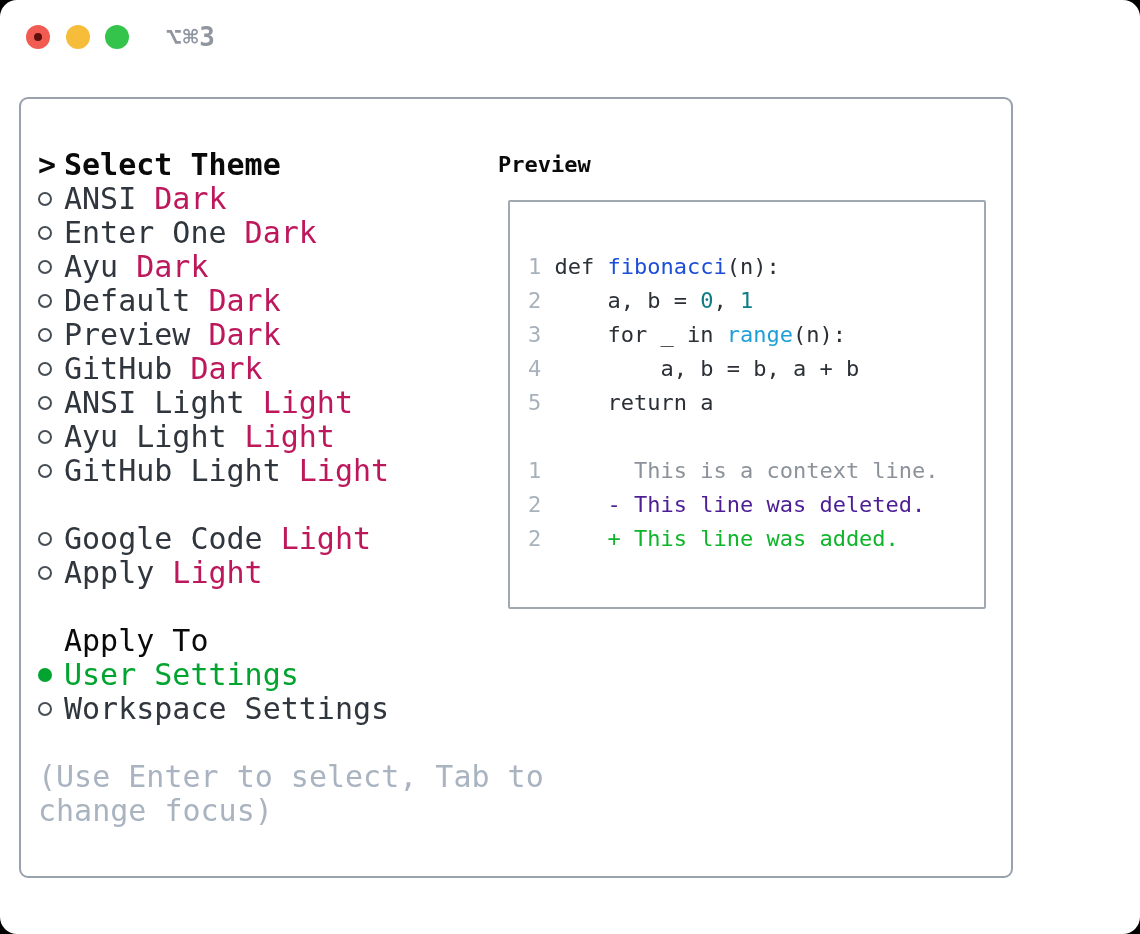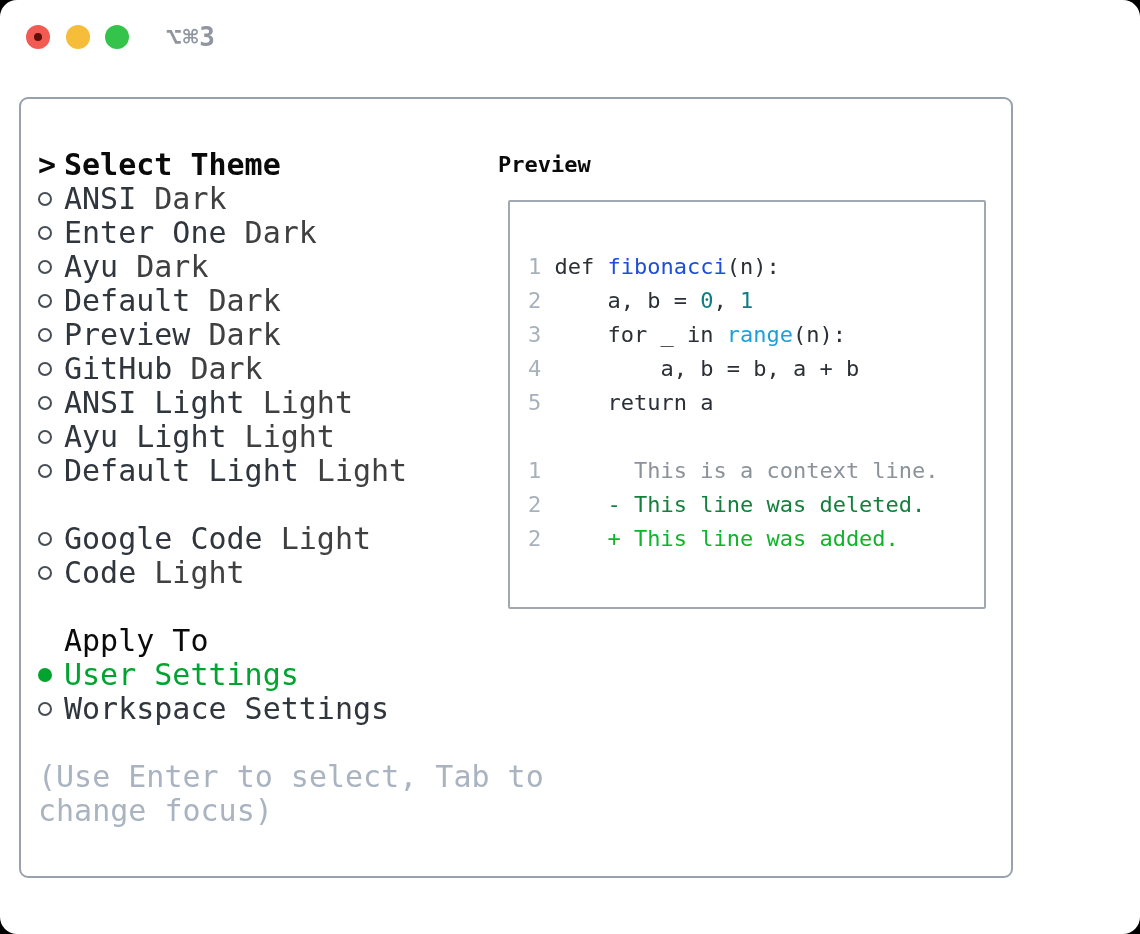--- a/index.html
+++ b/index.html
@@ -23,37 +23,37 @@
   
   .row{position:absolute;left:38px;height:34px;line-height:34px;font-size:30px;
        white-space:pre;color:#30363d;}
   .mk{display:inline-block;width:26px;position:relative;height:34px;vertical-align:top;}
   .mk .ring{position:absolute;left:0px;top:10px;width:10px;height:10px;border:2px solid #474e56;
             border-radius:50%;background:#fff;}
   .mk .dotsel{position:absolute;left:0px;top:10px;width:14px;height:14px;border-radius:50%;background:#00a42f;}
   .mk .prompt{font-weight:bold;color:#0a0a0a;}
   .hdr{font-weight:bold;color:#0a0a0a;}
   .name{color:#30363d;}
-  .tag{color:#404040;padding-left:1ch;text-align:right;}
+  .tag{color:#be185d;padding-left:1ch;text-align:right;}
   .selected .name{color:#00a42f;}
   .hint{color:#a9b4c0;}
 
   
   .preview-title{position:absolute;left:498px;top:148px;height:34px;line-height:34px;
                  font-size:22px;font-weight:bold;color:#0a0a0a;}
   .preview-box{position:absolute;left:508px;top:200px;width:478px;height:409px;
                border:2px solid #a0a8b2;border-radius:2px;box-sizing:border-box;background:#fff;}
   .code-row{position:absolute;left:528px;height:34px;line-height:34px;font-size:22px;white-space:pre;}
   .ln{color:#a7b1bc;margin-right:1ch;}
   .t-code{color:#2b3036;}
   .t-fn{color:#1d4ed8;}
   .t-num{color:#0c7d85;}
   .t-builtin{color:#1d9fd8;}
   .t-ctx{color:#8b929a;}
-  .t-del{color:#15803d;}
+  .t-del{color:#4c1d95;}
   .t-add{color:#0eb52a;}
 </style>
 </head>
 <body>
 
 <div class="window">
 
   <div class="traffic t-close">
       <span class="dot"></span>
     </div>
@@ -66,23 +66,23 @@
   <div class="row" style="top:148px"><span class="mk"><span class="prompt">&gt;</span></span><span class="hdr">Select Theme</span></div>
 
   <div class="row" style="top:182px"><span class="mk"><i class="ring"></i></span><span class="name">ANSI</span><span class="tag">Dark</span></div>
   <div class="row" style="top:216px"><span class="mk"><i class="ring"></i></span><span class="name">Enter One</span><span class="tag">Dark</span></div>
   <div class="row" style="top:250px"><span class="mk"><i class="ring"></i></span><span class="name">Ayu</span><span class="tag">Dark</span></div>
   <div class="row" style="top:284px"><span class="mk"><i class="ring"></i></span><span class="name">Default</span><span class="tag">Dark</span></div>
   <div class="row" style="top:318px"><span class="mk"><i class="ring"></i></span><span class="name">Preview</span><span class="tag">Dark</span></div>
   <div class="row" style="top:352px"><span class="mk"><i class="ring"></i></span><span class="name">GitHub</span><span class="tag">Dark</span></div>
   <div class="row" style="top:386px"><span class="mk"><i class="ring"></i></span><span class="name">ANSI Light</span><span class="tag">Light</span></div>
   <div class="row" style="top:420px"><span class="mk"><i class="ring"></i></span><span class="name">Ayu Light</span><span class="tag">Light</span></div>
-  <div class="row" style="top:454px"><span class="mk"><i class="ring"></i></span><span class="name">Default Light</span><span class="tag">Light</span></div>
+  <div class="row" style="top:454px"><span class="mk"><i class="ring"></i></span><span class="name">GitHub Light</span><span class="tag">Light</span></div>
   <div class="row" style="top:522px"><span class="mk"><i class="ring"></i></span><span class="name">Google Code</span><span class="tag">Light</span></div>
-  <div class="row" style="top:556px"><span class="mk"><i class="ring"></i></span><span class="name">Code</span><span class="tag">Light</span></div>
+  <div class="row" style="top:556px"><span class="mk"><i class="ring"></i></span><span class="name">Apply</span><span class="tag">Light</span></div>
 
   <div class="row" style="top:624px"><span class="mk"></span><span style="color:#0a0a0a">Apply To</span></div>
   <div class="row selected" style="top:658px"><span class="mk"><i class="dotsel"></i></span><span class="name">User Settings</span></div>
   <div class="row" style="top:692px"><span class="mk"><i class="ring"></i></span><span class="name">Workspace Settings</span></div>
 
   <div class="row hint" style="top:760px">(Use Enter to select, Tab to</div>
   <div class="row hint" style="top:794px">change focus)</div>
 
   <div class="preview-title">Preview</div>
   <div class="preview-box"></div>

